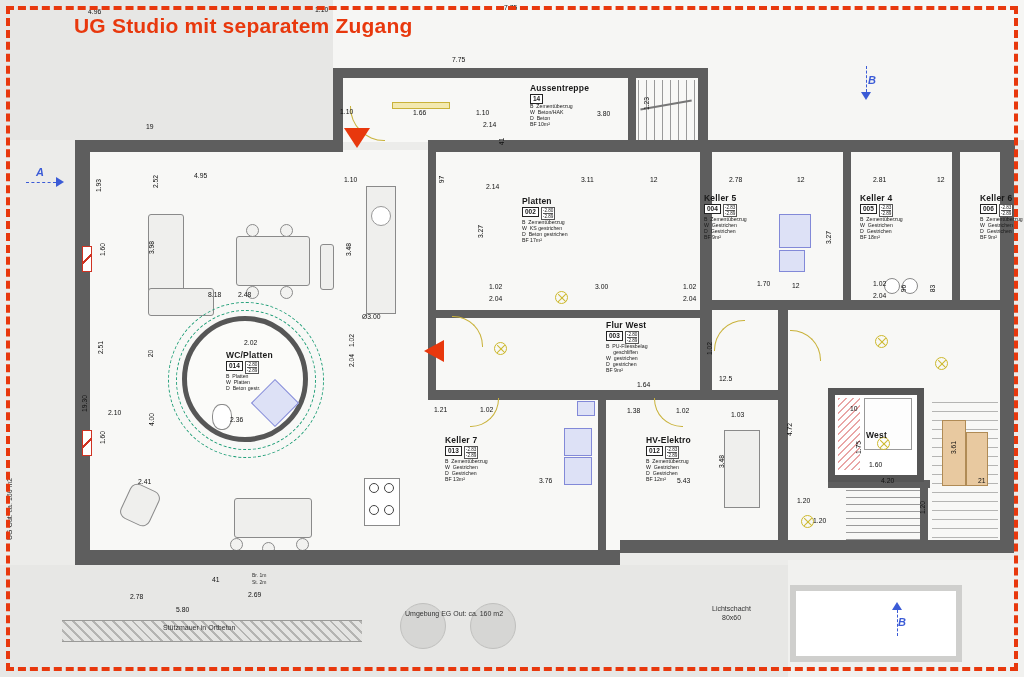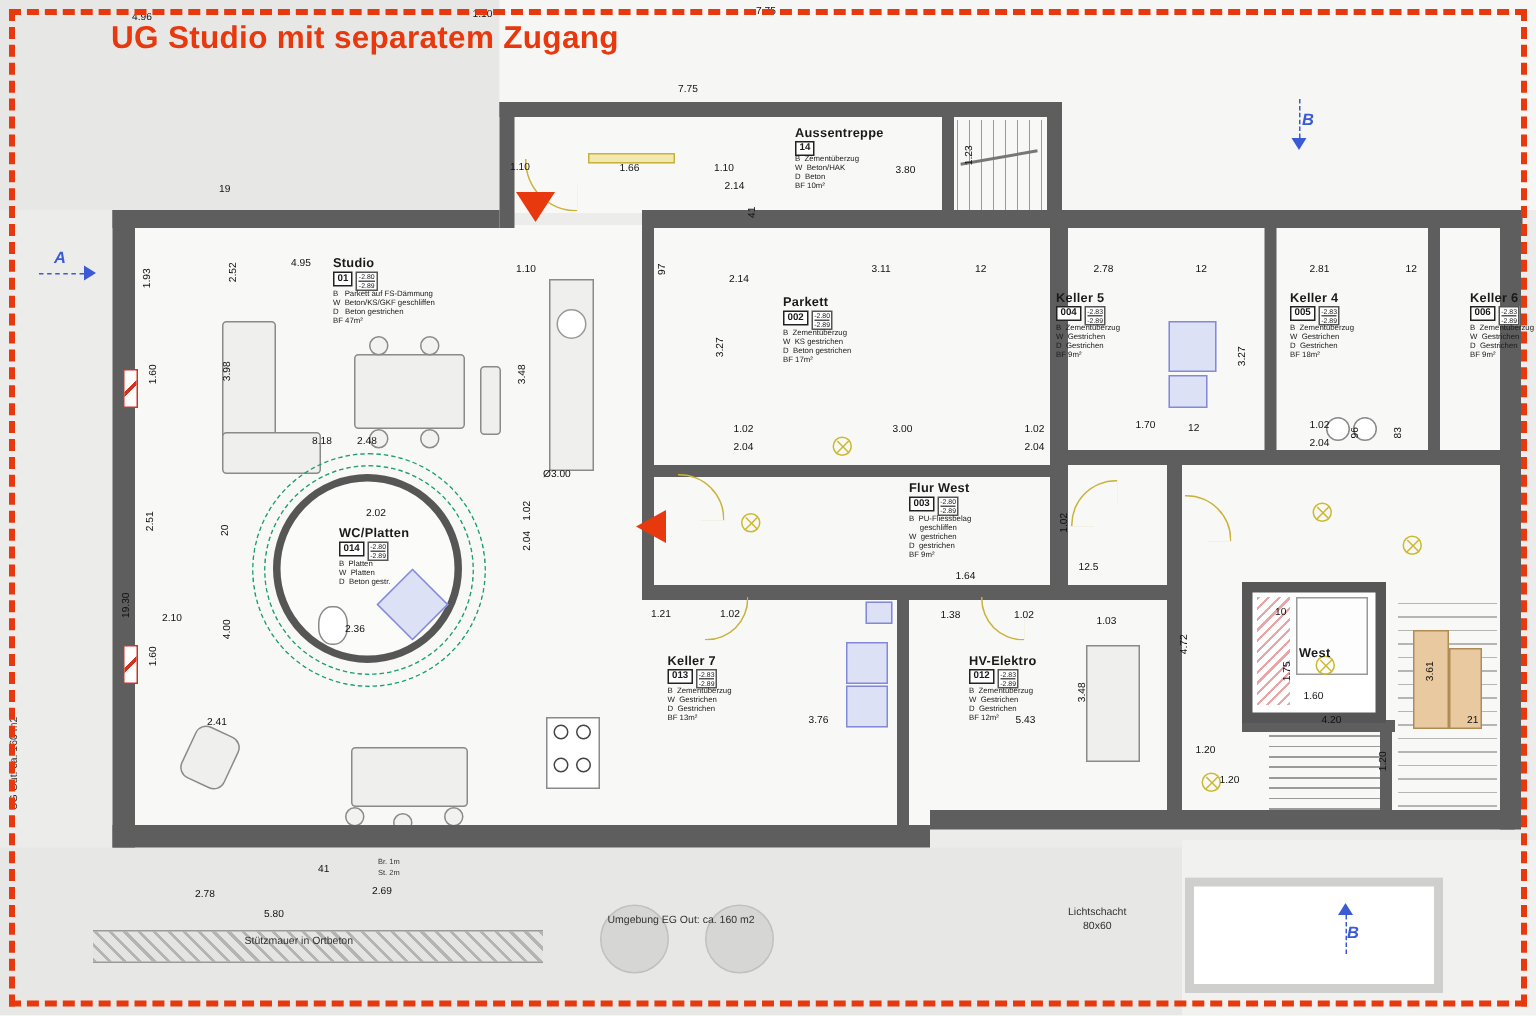--- a/index.html
+++ b/index.html
@@ -177,46 +177,32 @@
   <div class="btri btri-right" style="left:56px;top:177px;"></div>
   <div class="bdash-v" style="left:866px;top:66px;height:26px;"></div>
   <div class="btri btri-down" style="left:861px;top:92px;"></div>
   <div class="bdash-v" style="left:897px;top:610px;height:26px;"></div>
   <div class="btri btri-up" style="left:892px;top:602px;"></div>
 
   <div class="title">UG Studio mit separatem Zugang</div>
   <div class="redframe"></div>
 
   <div id="plan" style="position:absolute;inset:0;">
-      <div class="room" style="left: 222px; top: 170px;">
-        <div class="room-name">Studio</div>
-        <div class="room-row">
-          <div class="room-num">01</div>
-          <div class="room-levels">
-            <div class="lv">-2.80</div>
-            <div class="lv">-2.89</div>
-          </div>
-        </div>
-        <div class="room-info">B   Parkett auf FS-Dämmung</div>
-        <div class="room-info">W  Beton/KS/GKF geschliffen</div>
-        <div class="room-info">D   Beton gestrichen</div>
-        <div class="room-info">BF 47m²</div>
-      </div>
       <div class="room" style="left: 530px; top: 83px;">
         <div class="room-name">Aussentreppe</div>
         <div class="room-row">
           <div class="room-num">14</div>
         </div>
         <div class="room-info">B  Zementüberzug</div>
         <div class="room-info">W  Beton/HAK</div>
         <div class="room-info">D  Beton</div>
         <div class="room-info">BF 10m²</div>
       </div>
       <div class="room" style="left: 522px; top: 196px;">
-        <div class="room-name">Parkett</div>
+        <div class="room-name">Platten</div>
         <div class="room-row">
           <div class="room-num">002</div>
           <div class="room-levels">
             <div class="lv">-2.80</div>
             <div class="lv">-2.89</div>
           </div>
         </div>
         <div class="room-info">B  Zementüberzug</div>
         <div class="room-info">W  KS gestrichen</div>
         <div class="room-info">D  Beton gestrichen</div>

